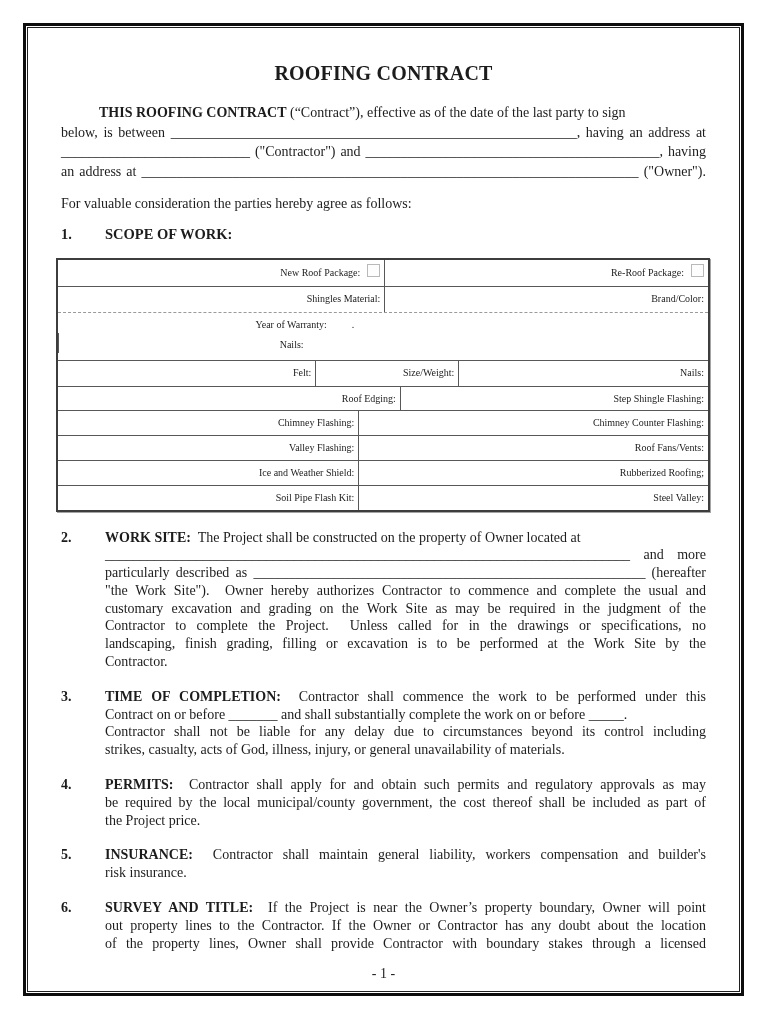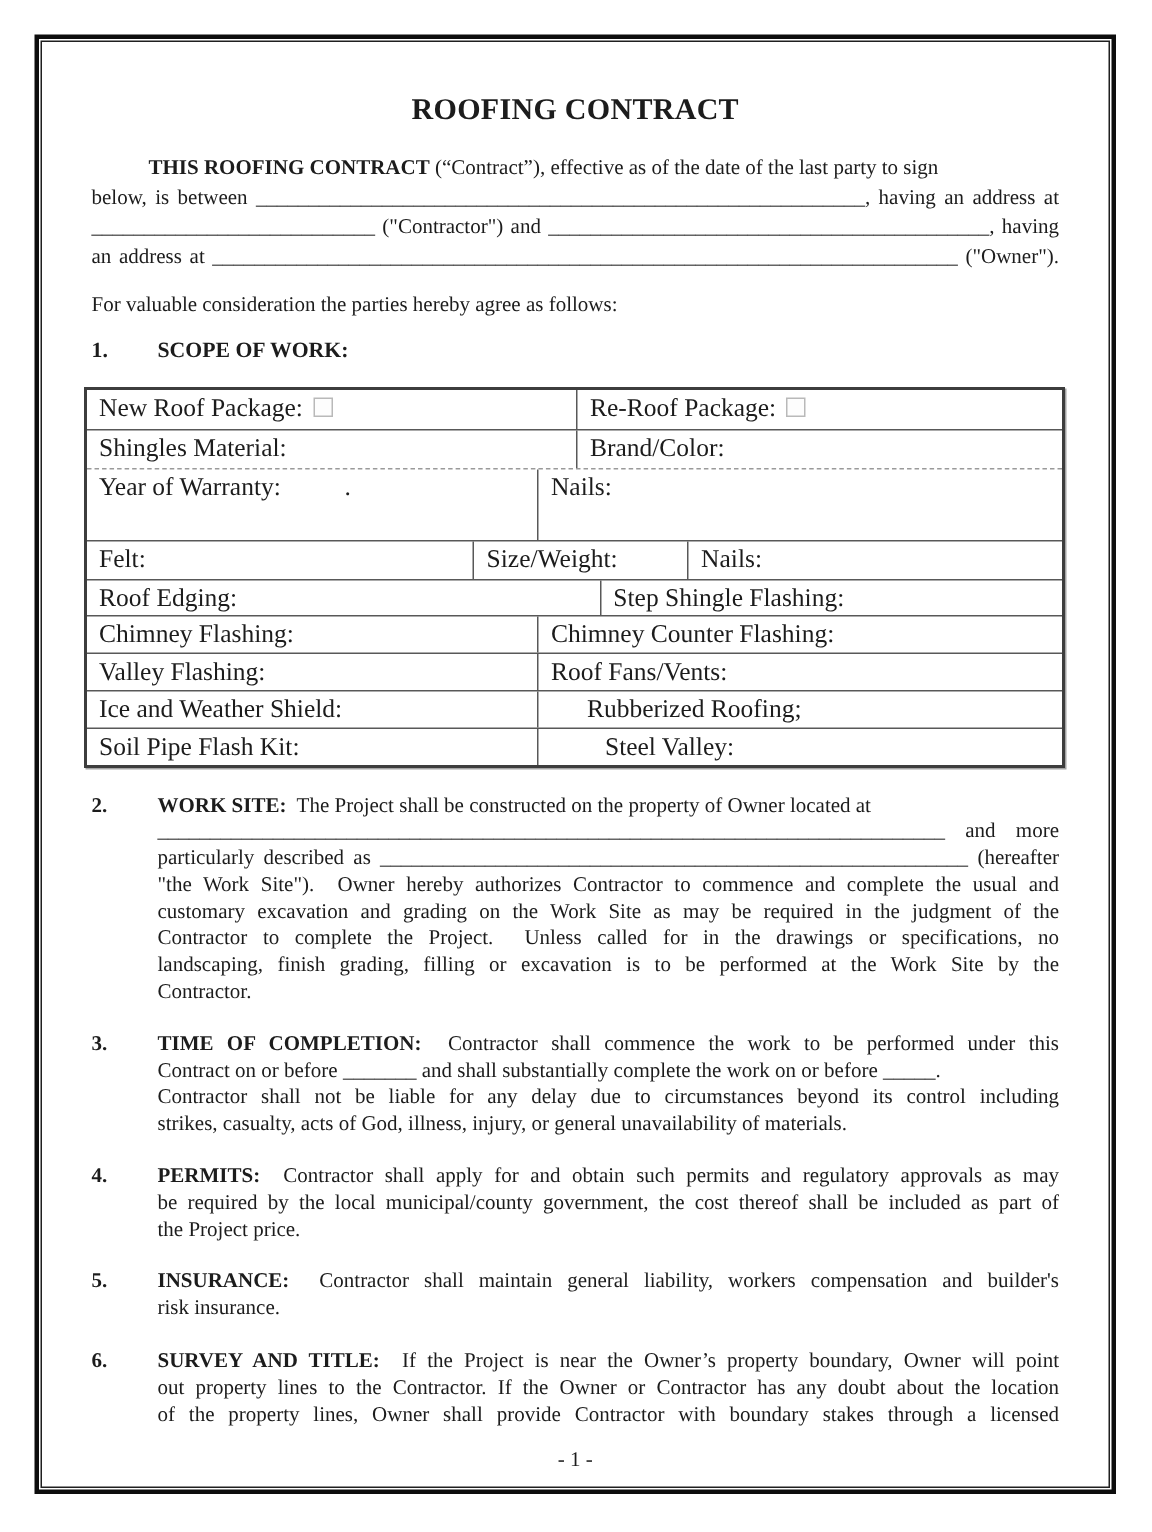--- a/index.html
+++ b/index.html
@@ -31,24 +31,24 @@
     font-weight:bold; font-size:14.5px; line-height:19px;
   }
   .sec-heading .num, .section .num { position:absolute; left:0; top:0; font-weight:bold; }
   .scope-table {
     margin-top:14px; margin-left:-5px; width:654px; box-sizing:border-box;
     border:2px solid #3d3d3d; background:#fff;
     box-shadow:1px 1px 0 rgba(90,90,90,.55);
   }
   .trow { display:flex; box-sizing:border-box; border-top:1px solid #585858; }
   .trow:first-child { border-top:none; }
-  .trow.dashed { border-top:1px dashed #9a9a9a; }
+  .trow.dashed { border-top:1px dashed #9a9a9a;flex-direction:column; }
   .tcell {
     box-sizing:border-box; padding:4px 4px 0 8px; border-left:1px solid #585858;
-    font-size:17px; line-height:16px; overflow:hidden; white-space:nowrap;
+    font-size:10px; line-height:16px; overflow:hidden; white-space:nowrap;text-align:right;
   }
   .tcell:first-child { border-left:none; }
   .checkbox {
     display:inline-block; width:11px; height:11px;
     border:1px solid #b9b9b9; background:#fdfdfd;
     margin-left:7px; vertical-align:-1px;
   }
   .section {
     position:relative; padding-left:44px; margin-top:17px;
     font-size:14px; line-height:17.8px;

